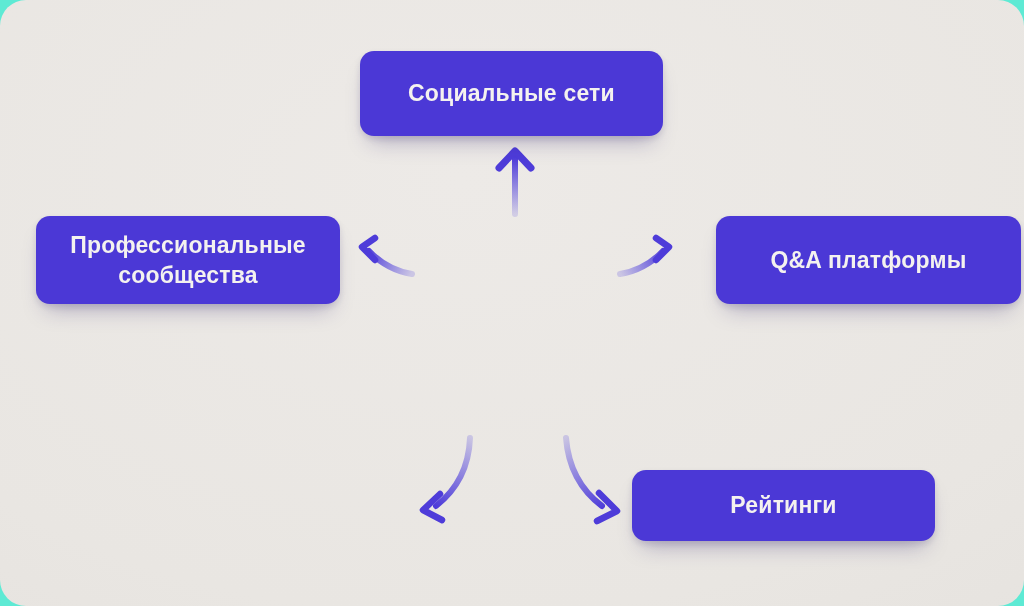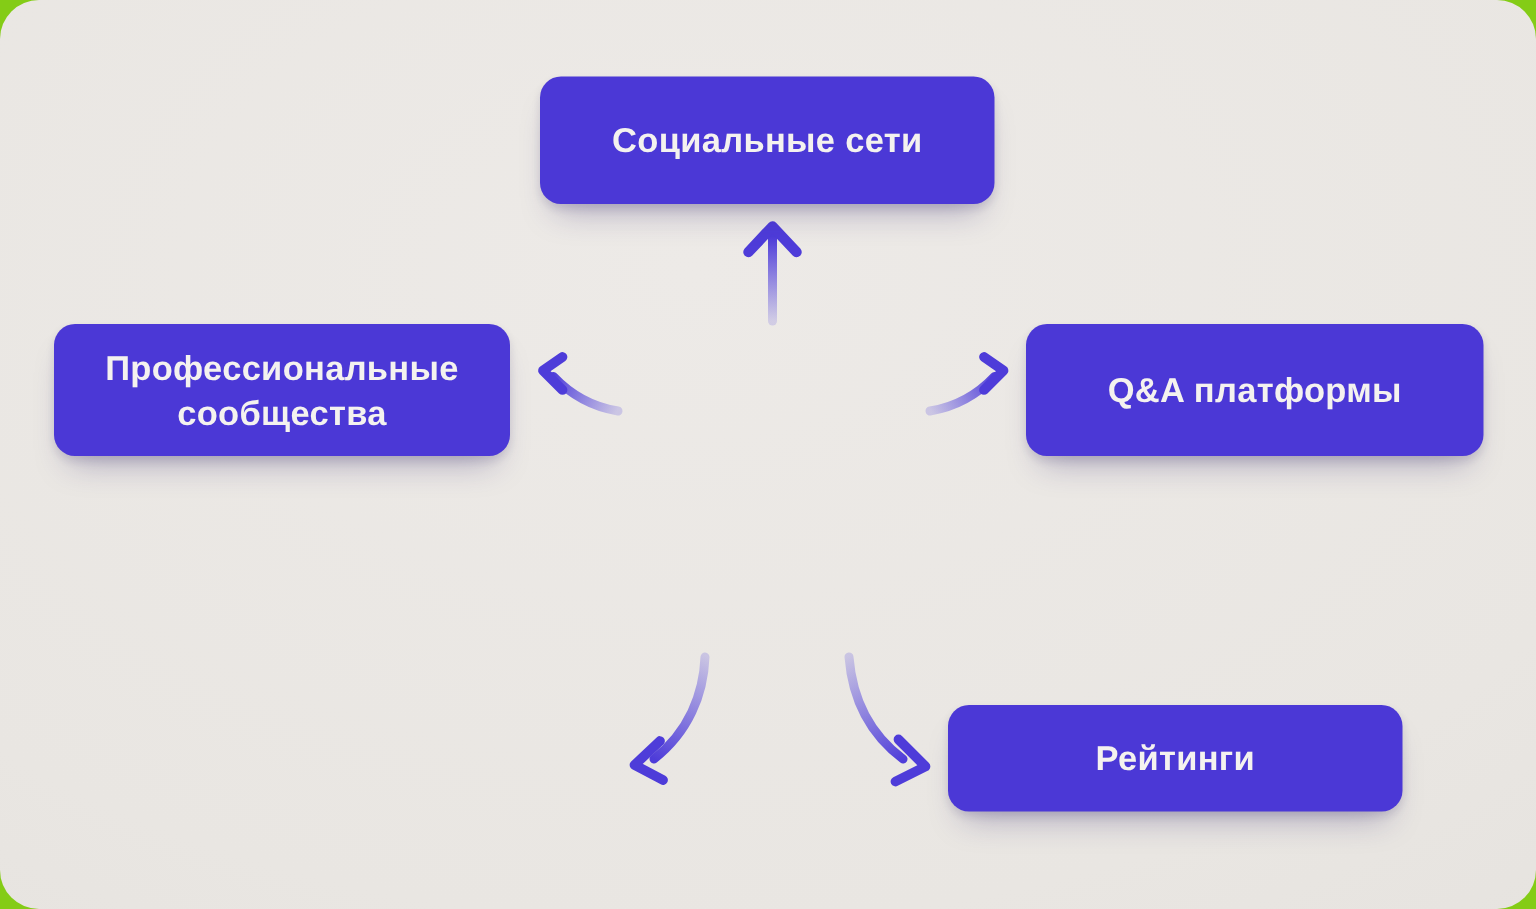--- a/index.html
+++ b/index.html
@@ -5,21 +5,21 @@
   html, body {
     margin: 0;
     padding: 0;
     background: #050507;
     font-family: "Liberation Sans", "DejaVu Sans", sans-serif;
   }
   .stage {
     position: relative;
     width: 1024px;
     height: 606px;
-    background: #84cc16;
+    background: #5eead4;
     overflow: hidden;
   }
   .surface {
     position: absolute;
     inset: 0;
     border-radius: 26px;
     background: radial-gradient(120% 130% at 45% 30%, #edeae7 0%, #e9e6e2 55%, #e2dfdb 100%);
   }
   .node {
     position: absolute;
@@ -33,21 +33,21 @@
     font-size: 23px;
     line-height: 1.32;
     border-radius: 14px;
     padding: 4px 18px;
     box-sizing: border-box;
     box-shadow: 0 14px 22px -10px rgba(45, 35, 110, 0.35), 0 3px 6px rgba(30, 25, 80, 0.12);
     letter-spacing: 0.2px;
   }
   .node-top          { left: 360px; top: 51px;  width: 303px; height: 85px; }
   .node-left         { left: 36px;  top: 216px; width: 304px; height: 88px; }
-  .node-right        { left: 684px; top: 216px; width: 305px; height: 88px; }
+  .node-right        { left: 716px; top: 216px; width: 305px; height: 88px; }
   .node-bottom-left  { left: 103px; top: 470px; width: 305px; height: 87px; }
   .node-bottom-right { left: 632px; top: 470px; width: 303px; height: 71px; }
   .center-node {
     position: absolute;
     left: 410px;
     top: 226px;
     width: 210px;
     height: 210px;
     border-radius: 50%;
     background: var(--color-accent, #4b38d6);

